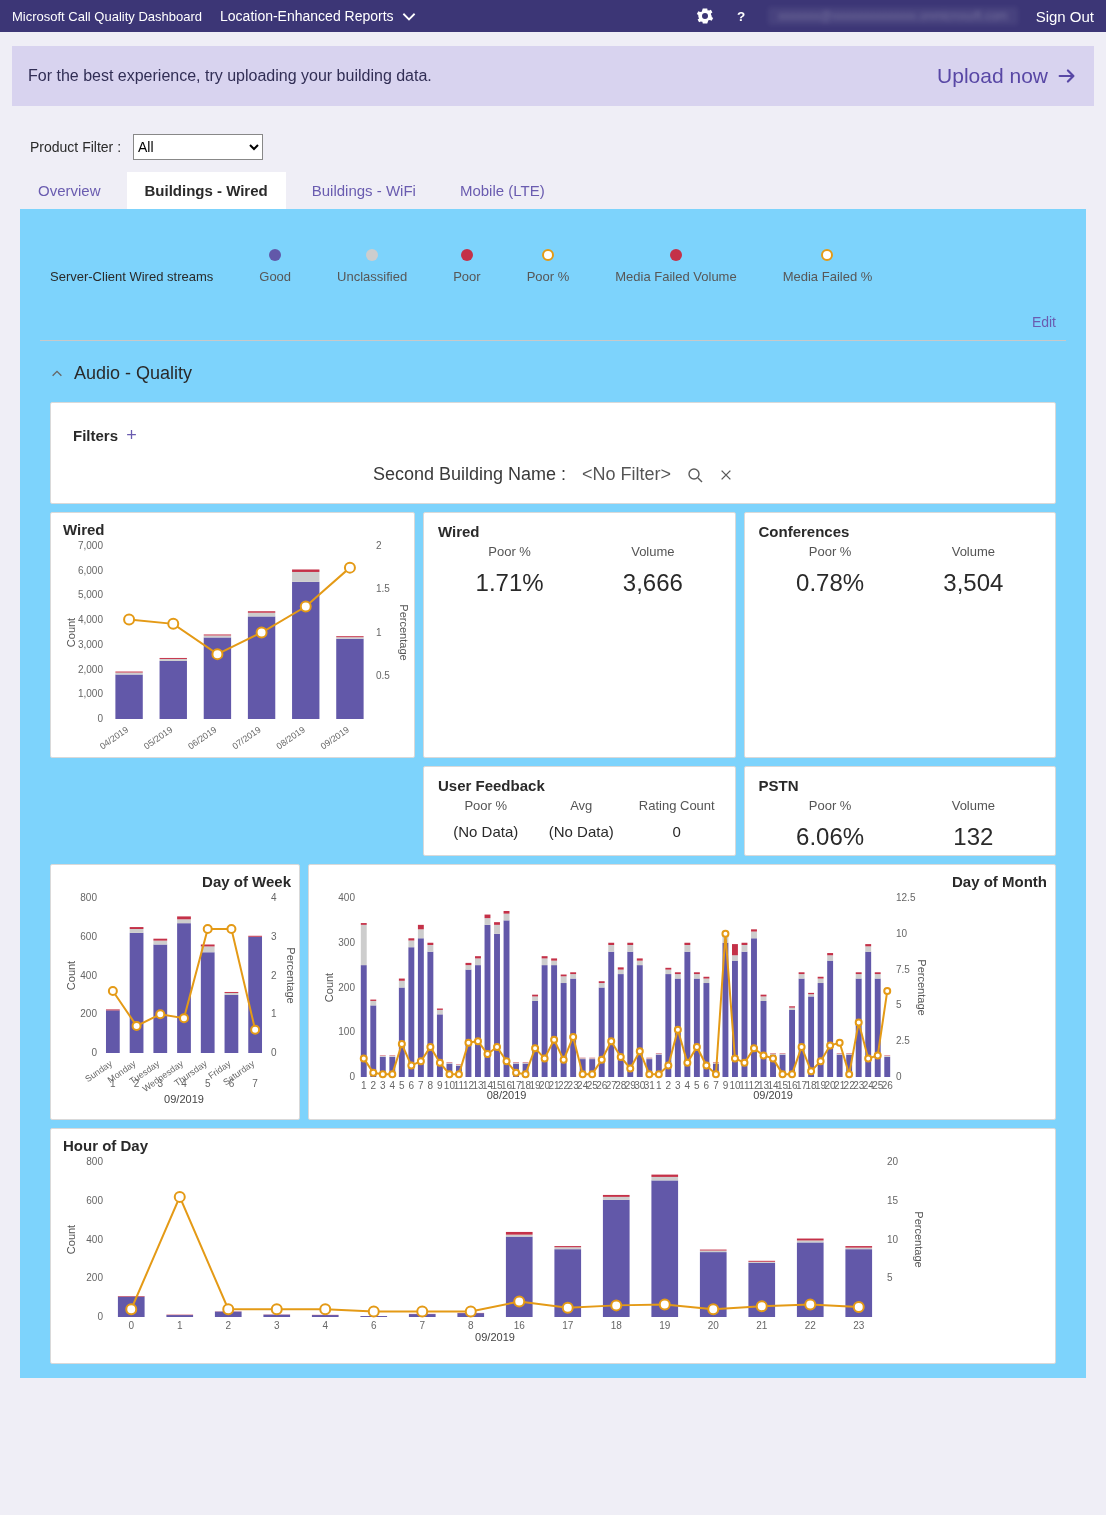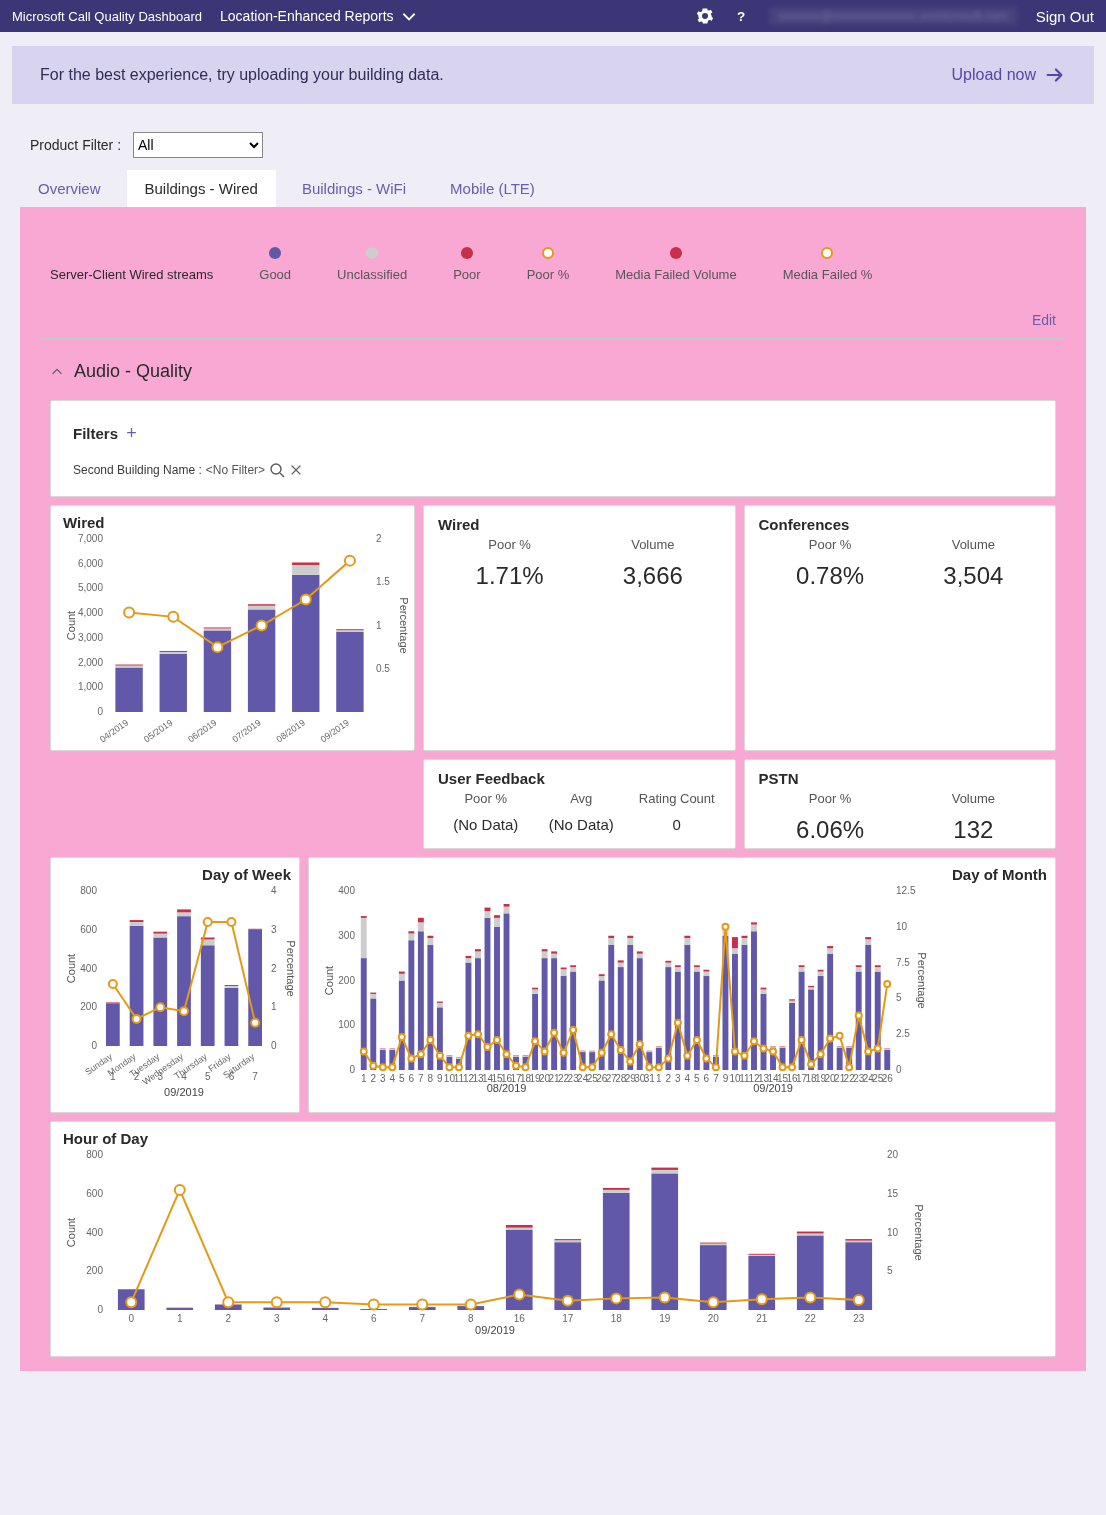--- a/index.html
+++ b/index.html
@@ -30,50 +30,50 @@
   }
   .topbar .title { font-size:13px; }
   .topbar .reports { display:flex; align-items:center; gap:6px; font-size:14px; cursor:pointer;}
   .topbar .spacer { flex:1; }
   .topbar .icon { width:18px; height:18px; display:flex; align-items:center; justify-content:center; cursor:pointer;}
   .topbar .useremail { background:rgba(255,255,255,0.06); filter:blur(2.5px); color:rgba(255,255,255,0.25); padding:2px 10px; border-radius:3px; font-size:12px;}
   .topbar .signout { font-size:15px; cursor:pointer;}
   
   .banner {
     margin:14px 12px 0 12px; background:var(--banner-bg);
-    display:flex; align-items:center; padding:18px 28px; color:#312e55;
+    display:flex; align-items:center; padding:18px 16px; color:#312e55;
     font-size:16px;
   }
   .banner .spacer{flex:1;}
-  .banner a { color:var(--banner-link); text-decoration:none; display:flex; align-items:center; gap:8px; font-size:16px;}
+  .banner a { color:var(--banner-link); text-decoration:none; display:flex; align-items:center; gap:8px; font-size:21px;}
   
   .prodrow { display:flex; align-items:center; gap:12px; padding:28px 12px 12px 30px; font-size:14px;}
   .prodrow select { width:130px; height:26px; border:1px solid #888; background:#fff; font-size:14px; }
   
   .tabs { display:flex; gap:8px; padding:0 20px; font-size:15px;}
   .tab { padding:10px 18px; color:var(--tab-inactive); cursor:pointer;}
-  .tab.active { background:#fff; color:var(--text); }
+  .tab.active { background:#fff; color:var(--text);font-weight:bold; }
   
-  .content { background:#f9a8d4; margin:0 20px 20px 20px; padding:20px 20px 6px 20px; }
+  .content { background:#7dd3fc; margin:0 20px 20px 20px; padding:20px 20px 6px 20px; }
   .legendrow { display:flex; align-items:flex-end; gap:46px; padding:20px 10px 26px 10px; font-size:13px; color:var(--muted);}
   .legendrow .lbl { color:var(--text); font-size:13px; }
   .lg { display:flex; flex-direction:column; align-items:center; gap:8px; }
   .dot { width:12px; height:12px; border-radius:50%; }
   .dot.hollow { background:#fff; border:2.5px solid var(--orange); }
   .editrow { text-align:right; padding:4px 10px 10px 0; }
   .editrow a { color:var(--tab-inactive); text-decoration:none; font-size:14px;}
   .hr { border-top:1px solid #c9c9c9; margin:0 0 22px 0;}
   .sectionhead { display:flex; align-items:center; gap:10px; font-size:18px; padding:0 10px 18px 10px;}
   .chev { width:14px; height:14px; }
   
   .card { border:1px solid var(--border); background:var(--card); border-radius:2px; }
   .filtcard { padding:22px 22px 18px 22px; margin:0 10px 8px 10px;}
   .filtcard h4 { margin:0 0 18px 0; font-size:15px; font-weight:600;}
   .filtcard h4 .plus { color:var(--tab-inactive); font-weight:400; font-size:18px; margin-left:4px;}
-  .filtrow { display:flex; align-items:center; gap:4px; color:#3a3a3a; font-size:12px;}
+  .filtrow { display:flex; align-items:center; gap:16px; color:#3a3a3a; font-size:18px;justify-content:center;}
   .filtrow .val { color:#555; }
   .filtrow .lite { color:#5a5a5a; cursor:pointer;}
   
   .grid { display:grid; grid-template-columns: 365px 1fr 1fr; gap:8px; margin:0 10px 8px 10px;}
   .grid2 { display:grid; grid-template-columns: 250px 1fr; gap:8px; margin:0 10px 8px 10px;text-align:right;}
   .metric { padding:10px 10px 4px 14px; }
   .metric .mtitle { font-weight:600; font-size:15px; }
   .mrow { display:flex; }
   .mcol { flex:1; text-align:center; }
   .mcol .mh { color:#555; font-size:13px; padding:4px 0 10px 0;}

